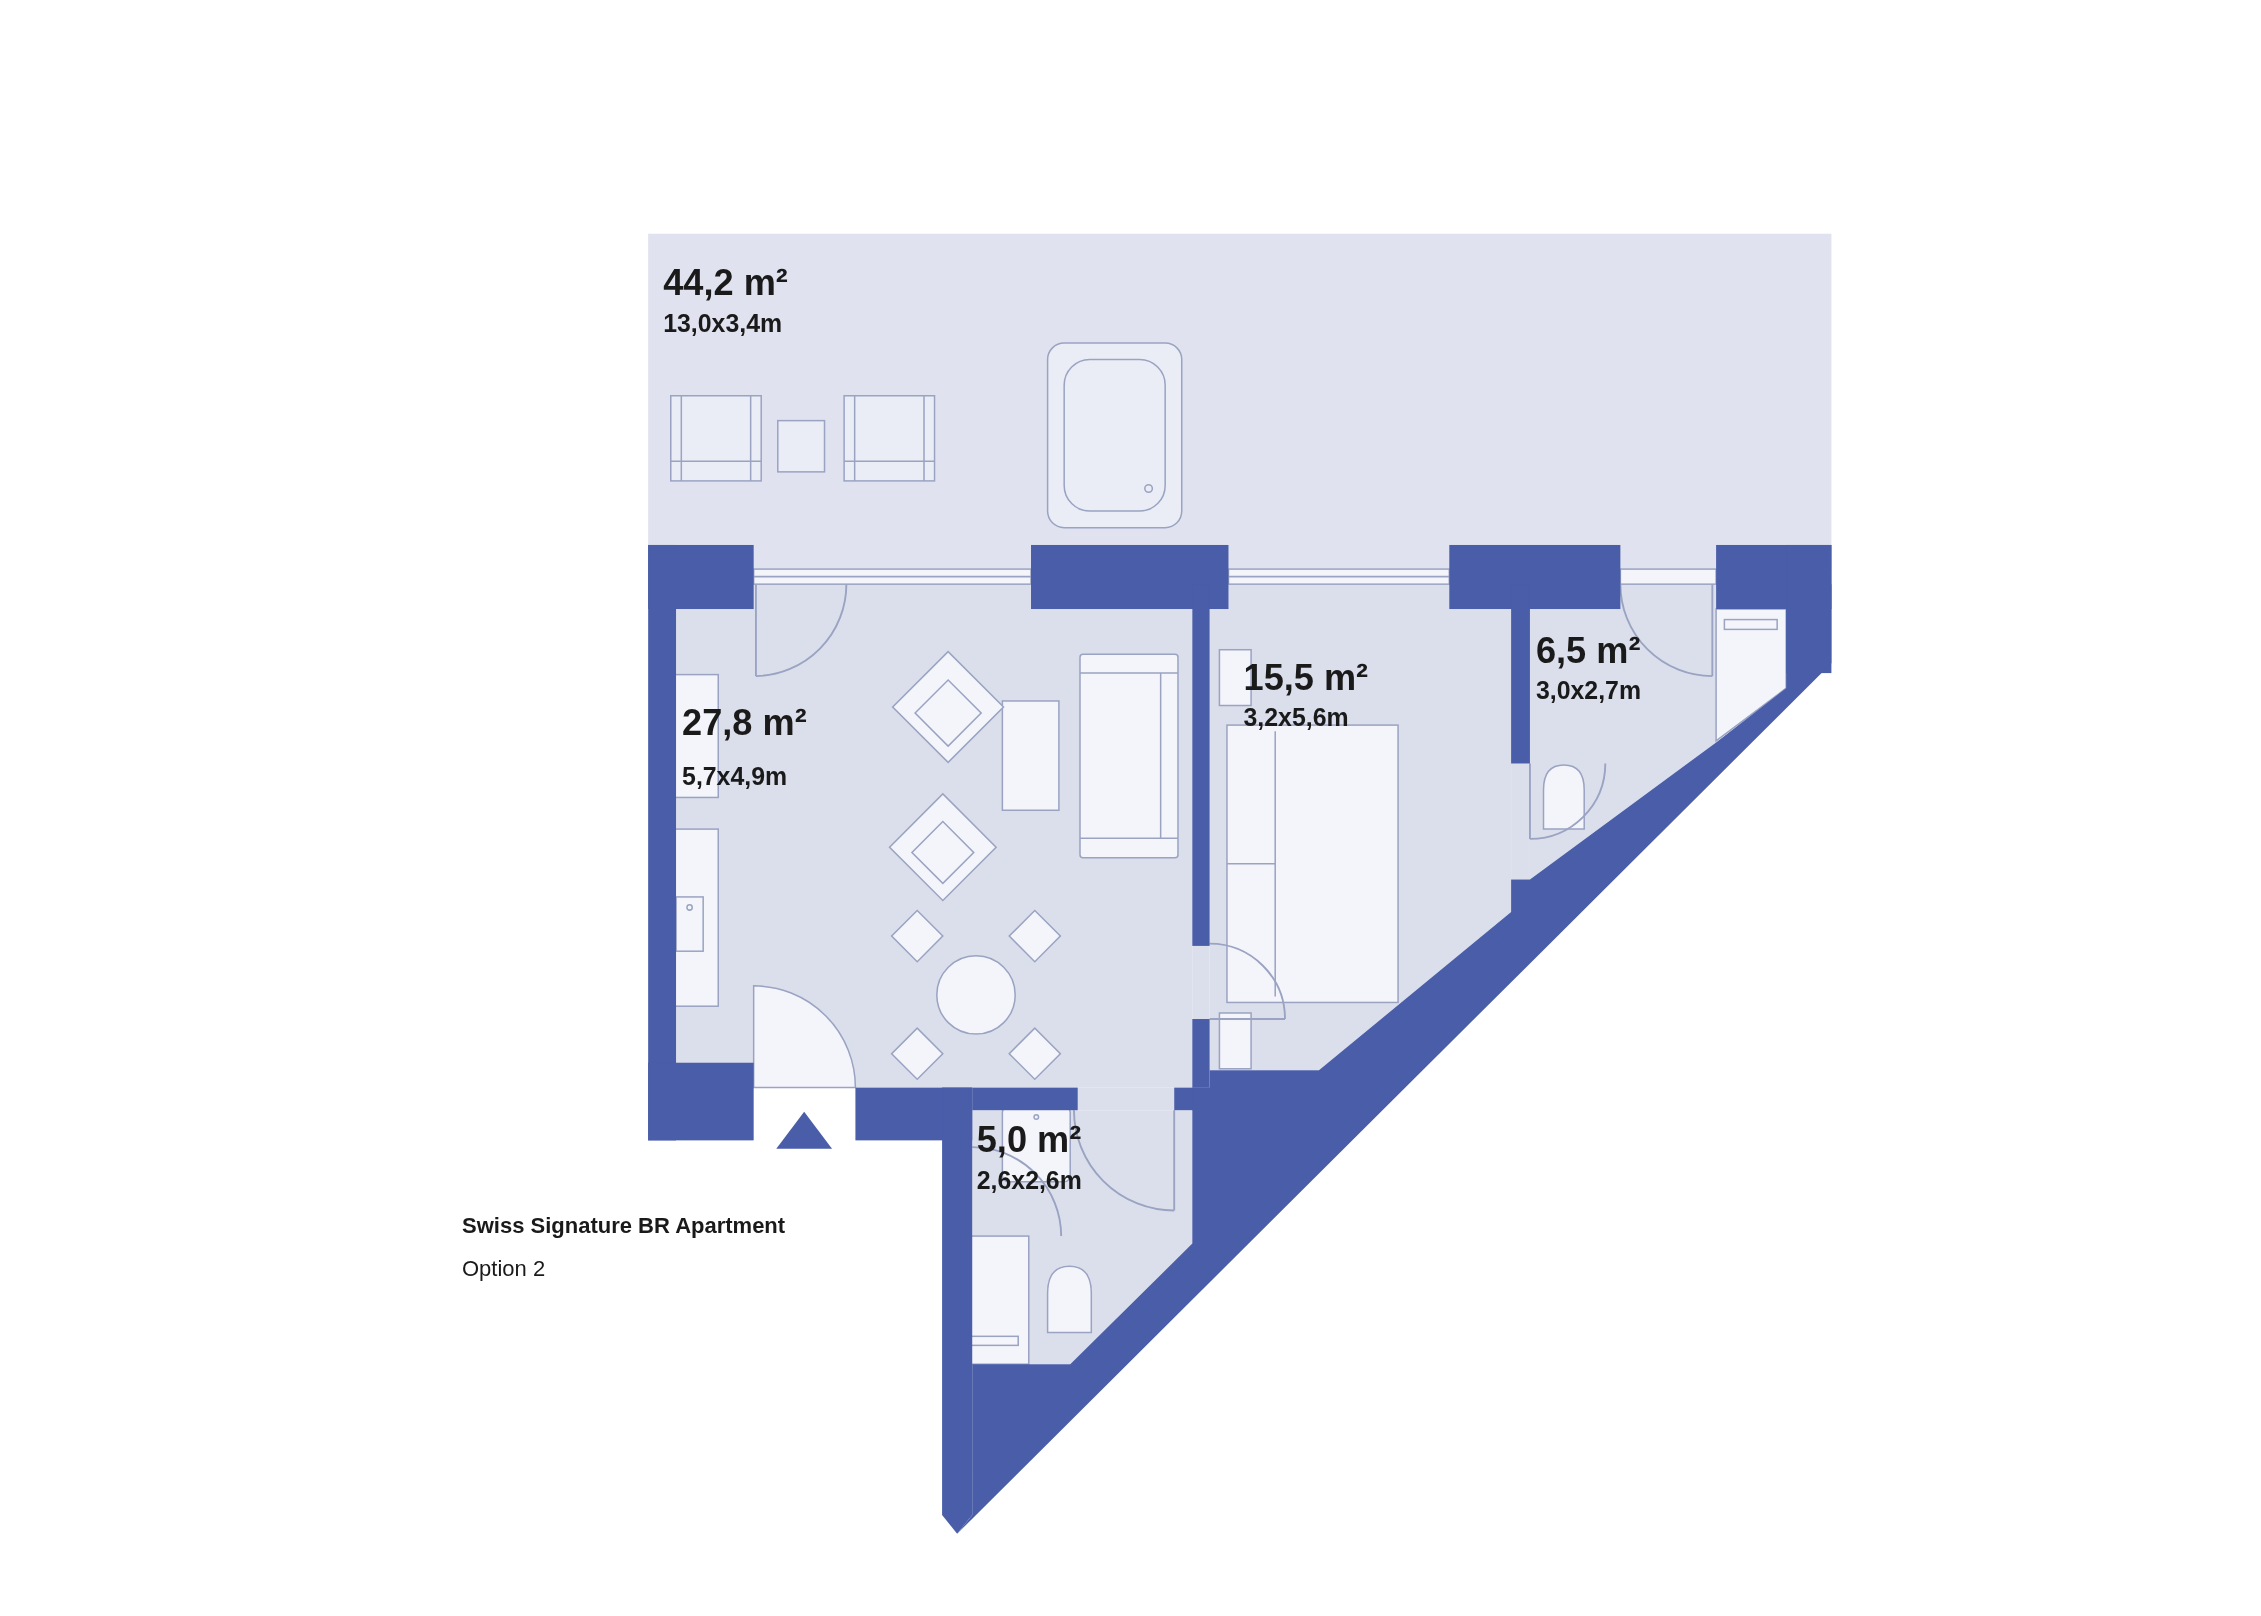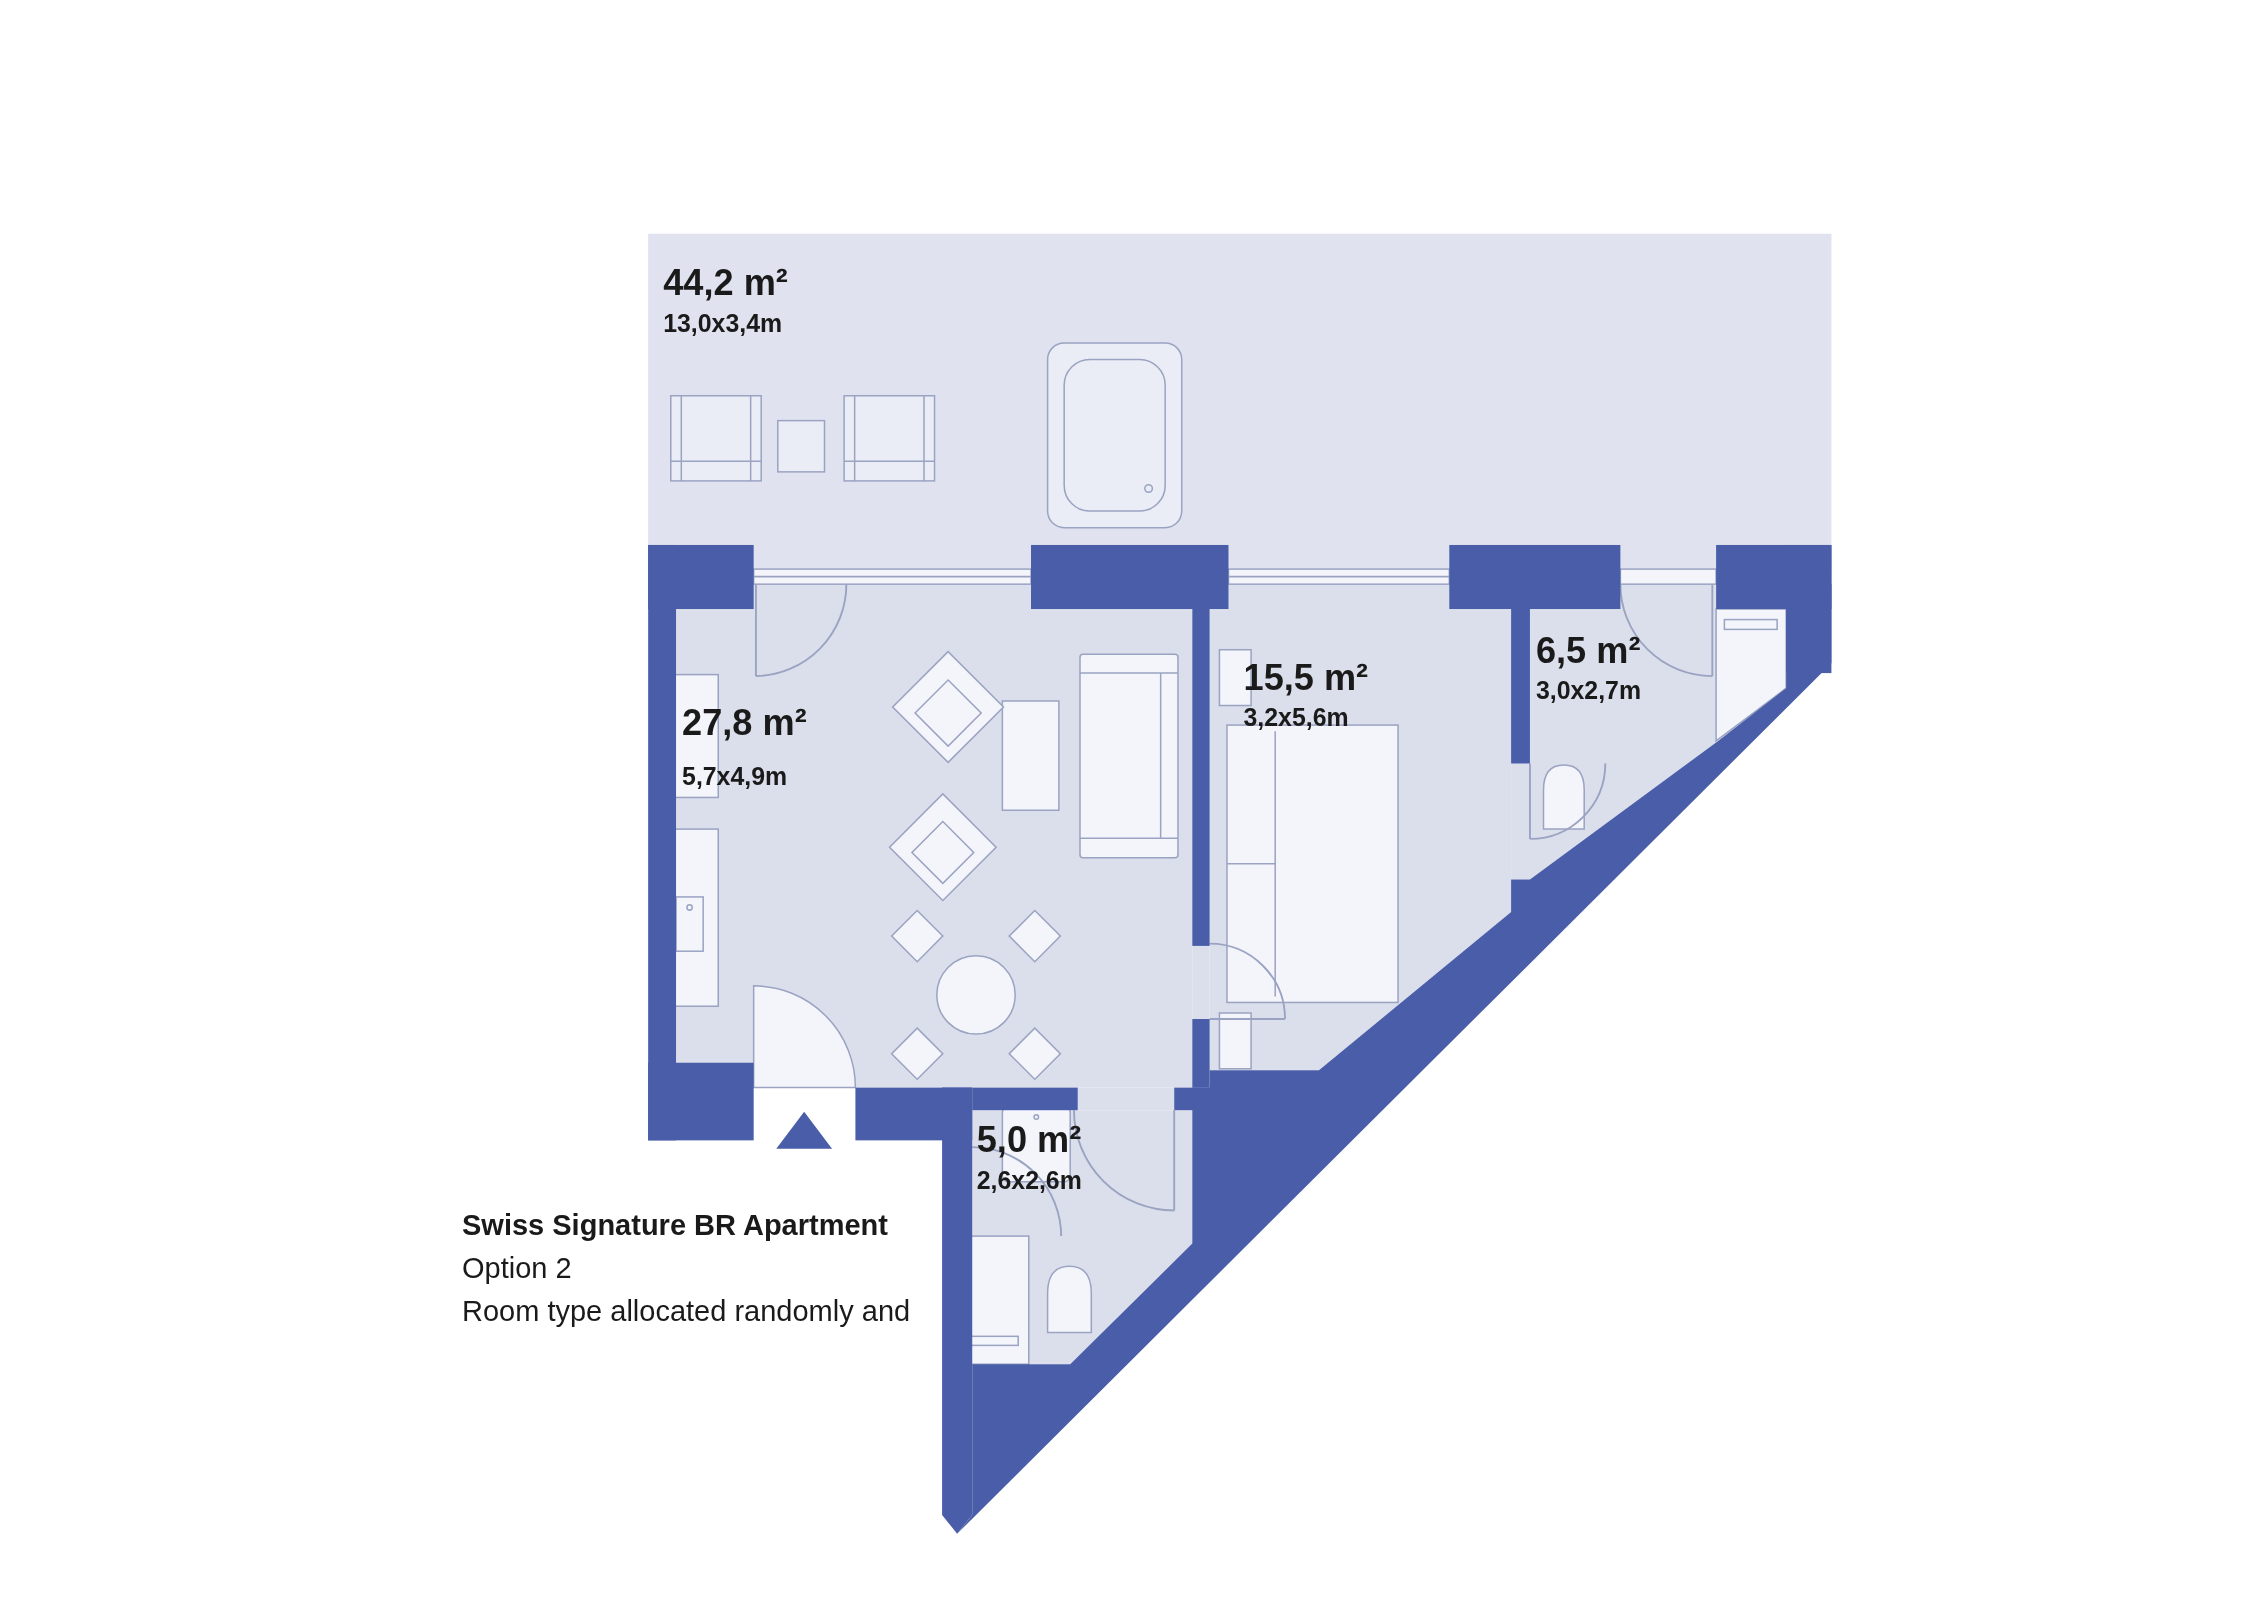--- a/index.html
+++ b/index.html
@@ -5,21 +5,21 @@
   html,body{margin:0;padding:0;}
   body{
     width:2261px;height:1616px;position:relative;background:#ffffff;
     font-family:"Liberation Sans",sans-serif;overflow:hidden;
   }
   #plan-svg{position:absolute;left:0;top:0;}
   .area-label{font-weight:700;font-size:48px;}
   .dims-label{font-weight:700;font-size:33px;}
   #caption{
     position:absolute;left:462px;top:1204px;width:528px;
-    font-size:29px;line-height:43px;color:#1a1a1a;white-space:nowrap;
+    font-size:22px;line-height:43px;color:#1a1a1a;white-space:nowrap;
   }
   #caption .cap-title{font-weight:700;}
 </style>
 </head>
 <body>
 
 <svg id="plan-svg" width="2261" height="1616" viewBox="0 0 3000 2144">
 
   <g fill="#e0e3ef">
     <rect x="860" y="310" width="1570" height="445"></rect>
@@ -205,15 +205,14 @@
     <text x="2038" y="880" class="area-label">6,5 m²</text>
     <text x="2038" y="928" class="dims-label">3,0x2,7m</text>
     <text x="1296" y="1528" class="area-label">5,0 m²</text>
     <text x="1296" y="1578" class="dims-label">2,6x2,6m</text>
   </g>
 </svg>
 
 <div id="caption">
   <div class="cap-title">Swiss Signature BR Apartment</div>
   <div>Option 2</div>
-  <div>Room type allocated randomly and</div>
 </div>
 
 
 </body></html>

